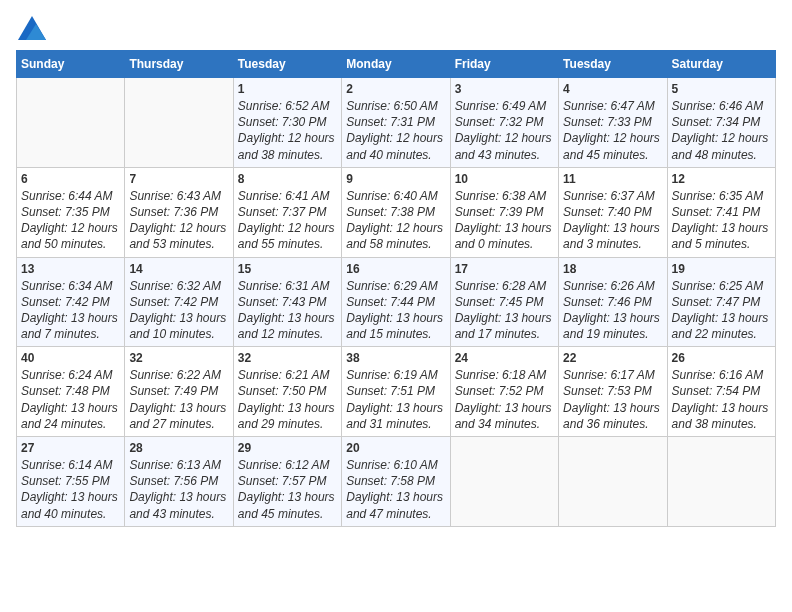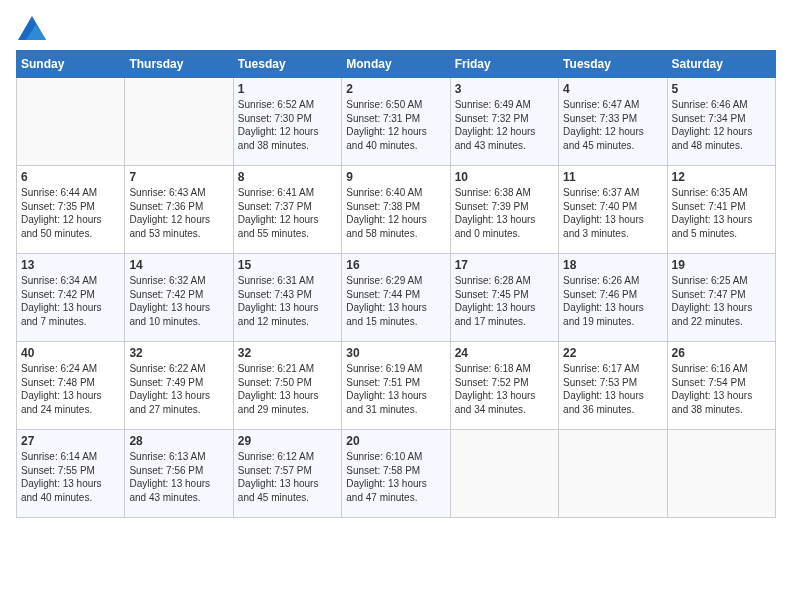--- a/index.html
+++ b/index.html
@@ -78,23 +78,24 @@
       background: #fff;
     }
     .day-number {
       font-size: 12px;
       font-weight: bold;
       color: #333;
       display: block;
       margin-bottom: 2px;
     }
     .day-detail {
-      font-size: 10px;
+      font-size: 12px;
       color: #333;
       line-height: 1.35;
+      font-style: italic;
     }
     .empty-cell {
       background: #f9f9f9 !important;
     }
   </style>
 </head>
 <body>
 
 <div class="header">
   <div class="logo">
@@ -219,21 +220,21 @@
         </td>
         <td>
           <span class="day-number">32</span>
           <div class="day-detail">Sunrise: 6:22 AM<br>Sunset: 7:49 PM<br>Daylight: 13 hours<br>and 27 minutes.</div>
         </td>
         <td>
           <span class="day-number">32</span>
           <div class="day-detail">Sunrise: 6:21 AM<br>Sunset: 7:50 PM<br>Daylight: 13 hours<br>and 29 minutes.</div>
         </td>
         <td>
-          <span class="day-number">30</span>
+          <span class="day-number">38</span>
           <div class="day-detail">Sunrise: 6:19 AM<br>Sunset: 7:51 PM<br>Daylight: 13 hours<br>and 31 minutes.</div>
         </td>
         <td>
           <span class="day-number">24</span>
           <div class="day-detail">Sunrise: 6:18 AM<br>Sunset: 7:52 PM<br>Daylight: 13 hours<br>and 34 minutes.</div>
         </td>
         <td>
           <span class="day-number">22</span>
           <div class="day-detail">Sunrise: 6:17 AM<br>Sunset: 7:53 PM<br>Daylight: 13 hours<br>and 36 minutes.</div>
         </td>

